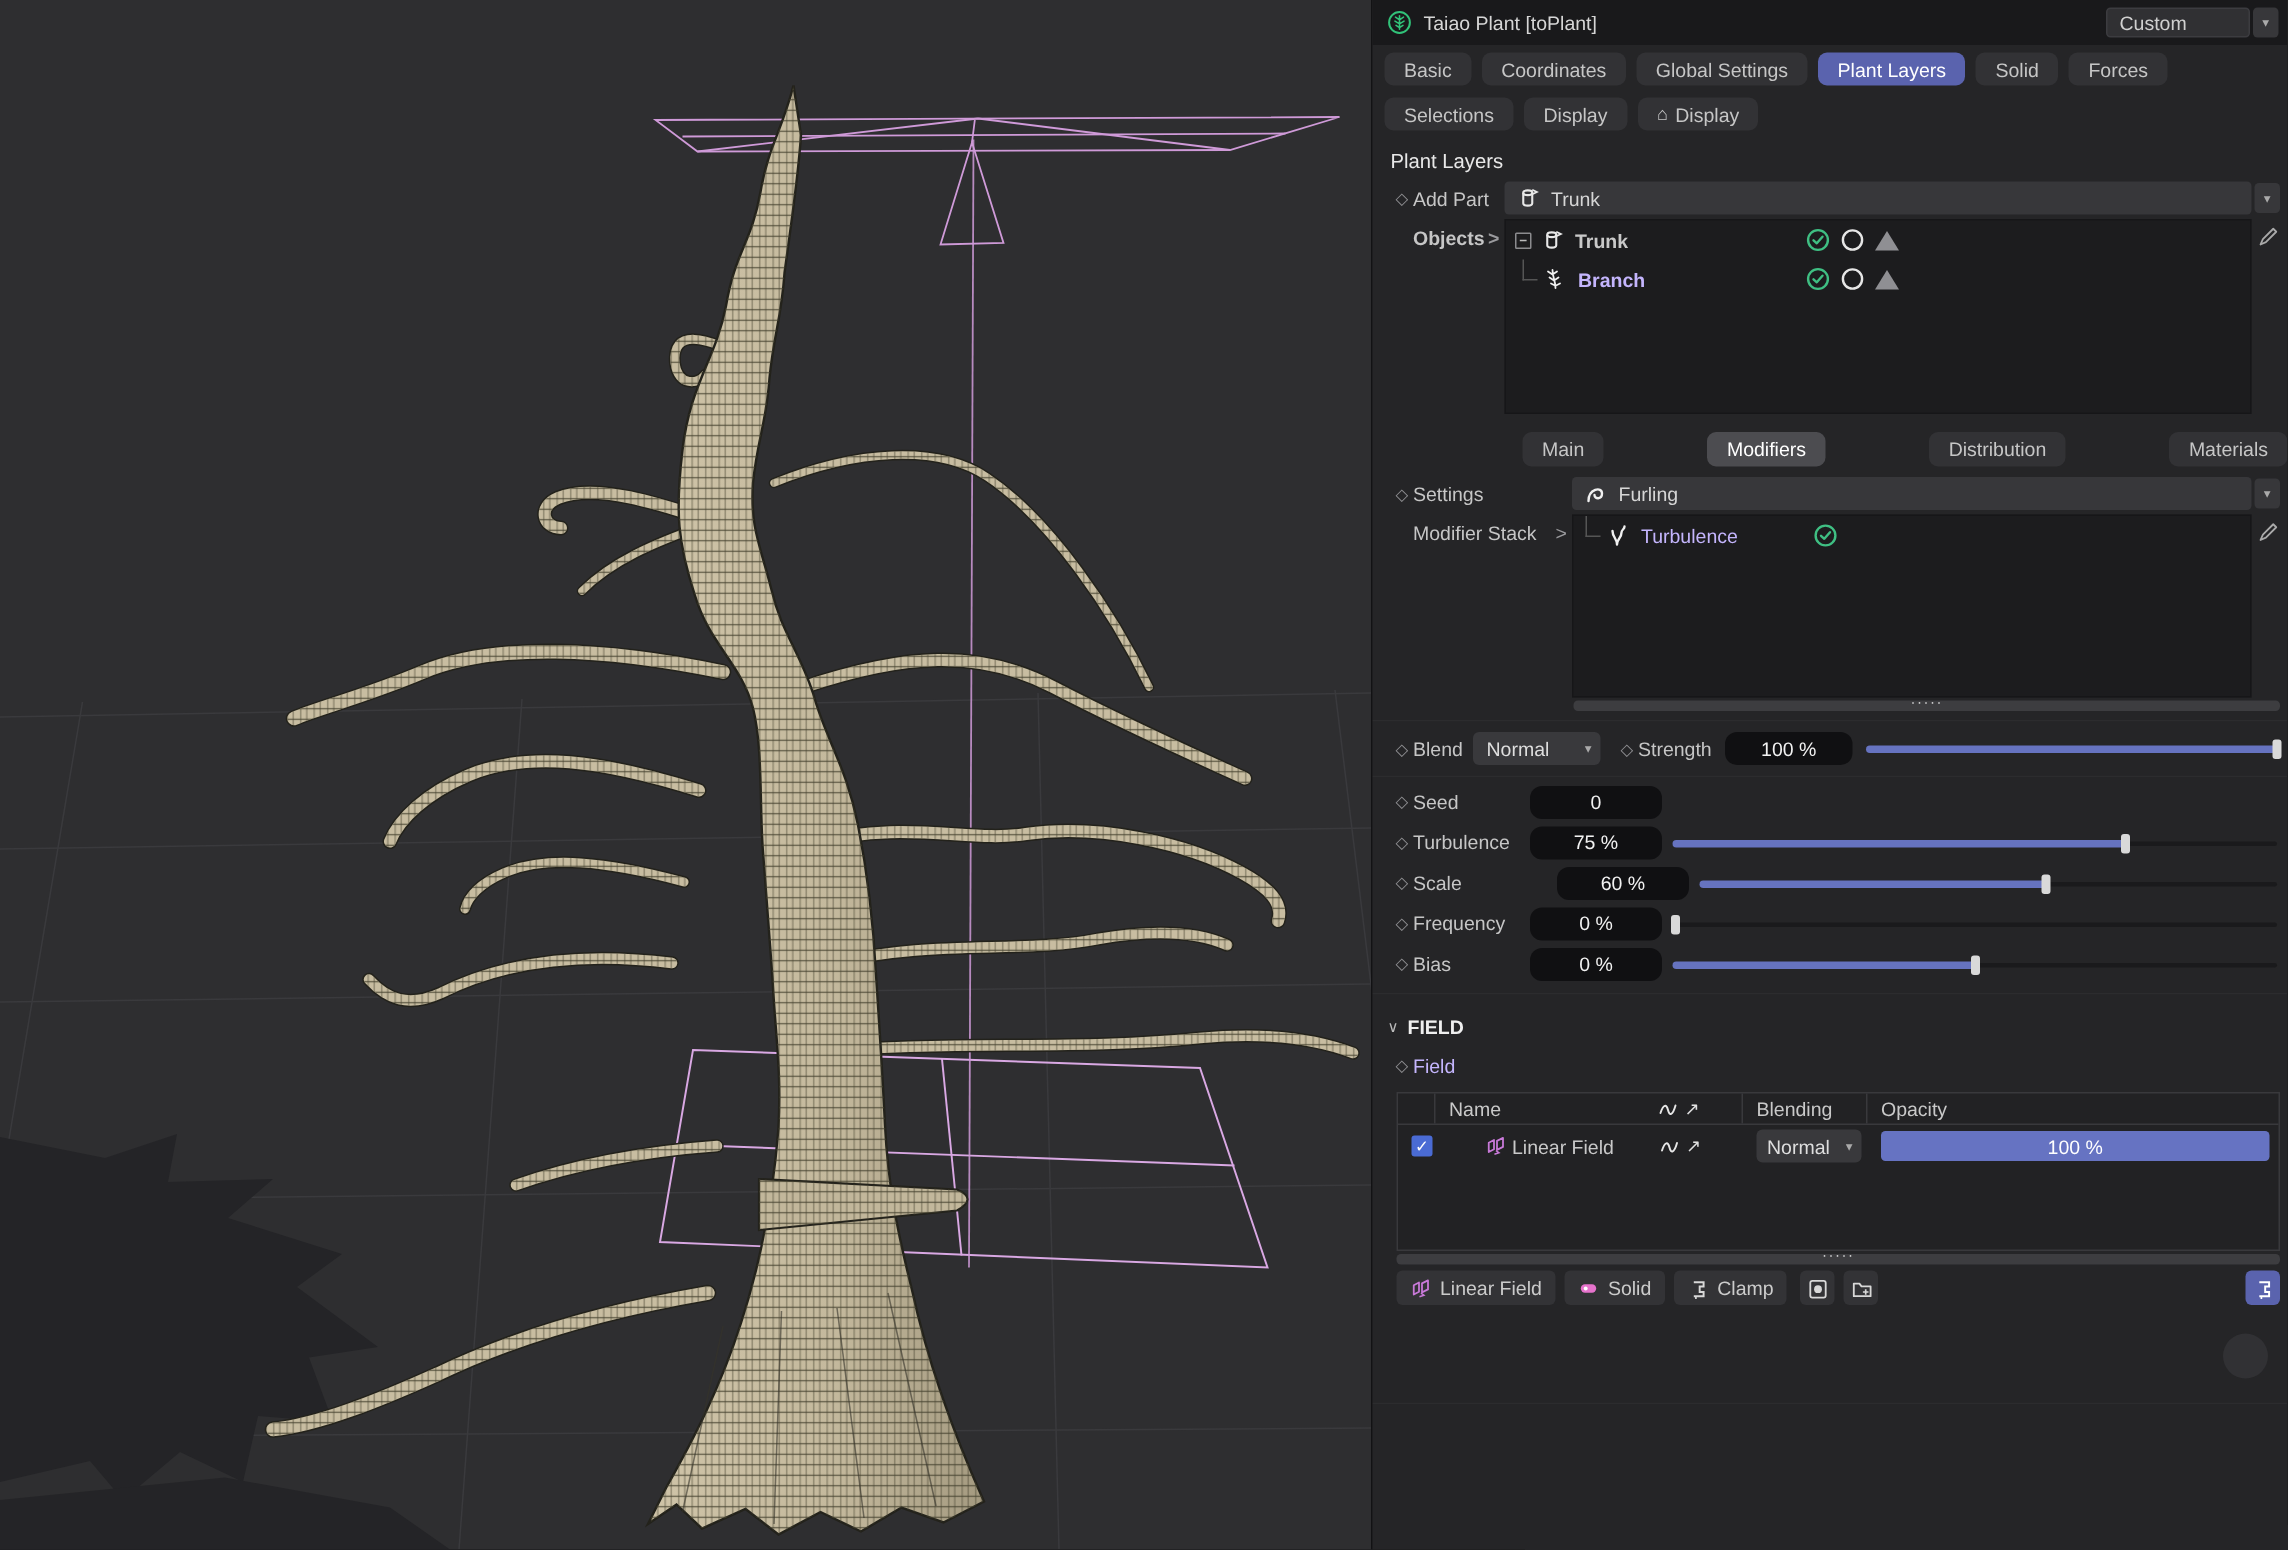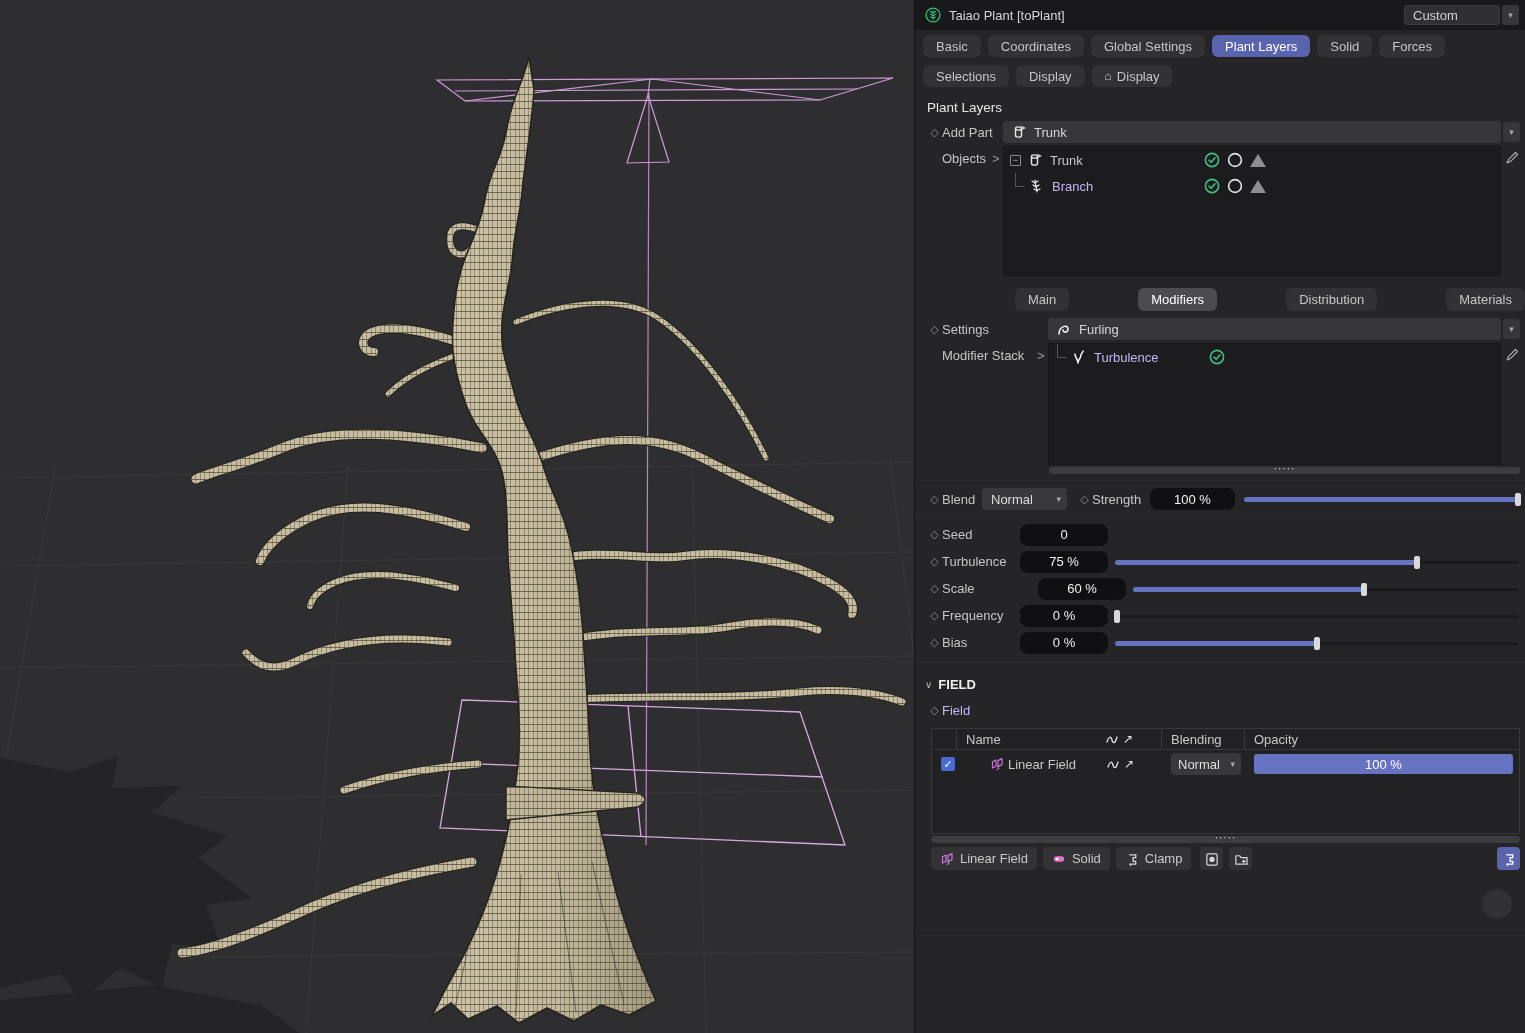--- a/index.html
+++ b/index.html
@@ -361,21 +361,21 @@
         <svg class="icon16" viewBox="0 0 16 16">
             <use href="#ic-trunk"></use>
           </svg>
         <span>Trunk</span>
       </div>
       <div class="sq-btn" style="margin-left:2px;">
         <span>▾</span>
       </div>
     </div>
 
-    <div class="row gutter" style="align-items:flex-start; margin-top:3px; padding-right:5px;">
+    <div class="row gutter" style="align-items:flex-start; margin-top:3px; padding-right:5px;font-weight:bold;">
       <span class="diamond" style="visibility:hidden;"></span>
       <span class="lab" style="width:50px; padding-top:5px;">Objects</span>
       <span class="lab" style="width:11px; padding-top:5px; color:#9a9a9d;">&gt;</span>
       <div class="listbox" style="flex:1; height:130px; position:relative;">
         <div class="tree-row">
           <span class="expander" style="margin-left:6px;"><span>−</span></span>
           <svg class="icon16" viewBox="0 0 16 16" style="margin-left:6px;">
               <use href="#ic-trunk"></use>
             </svg>
           <span class="nm">Trunk</span>

